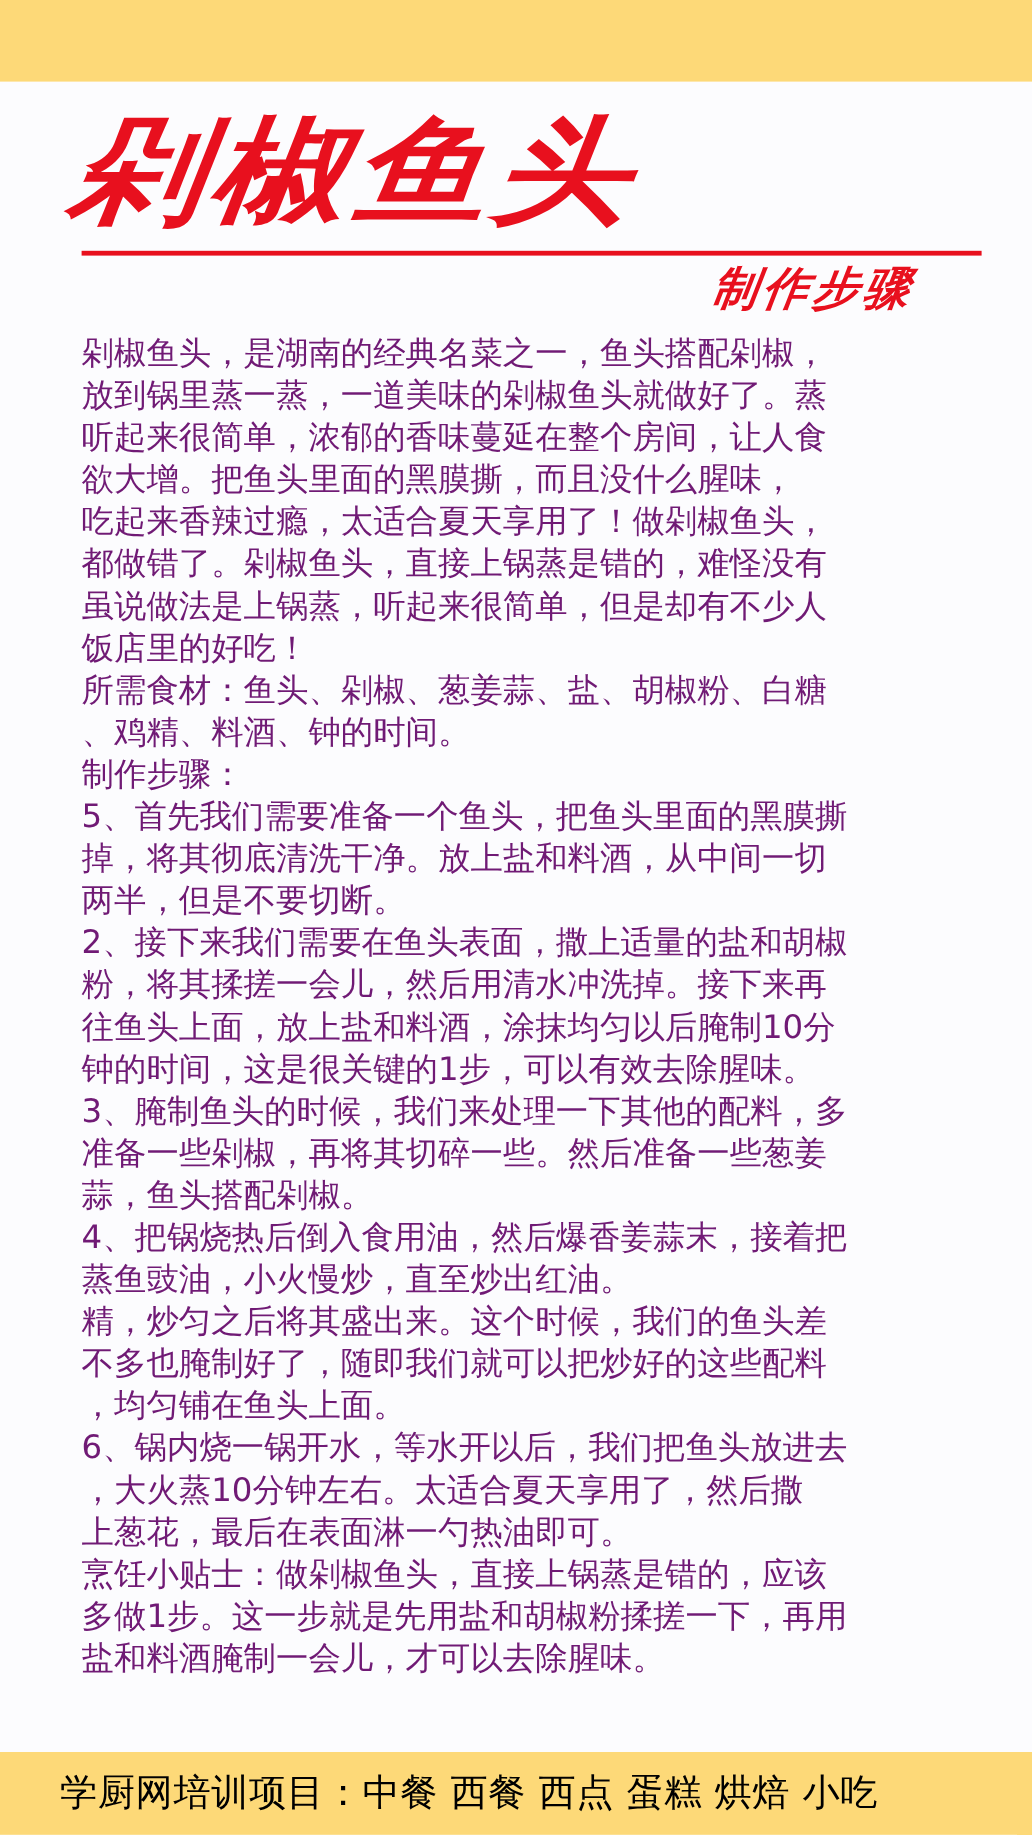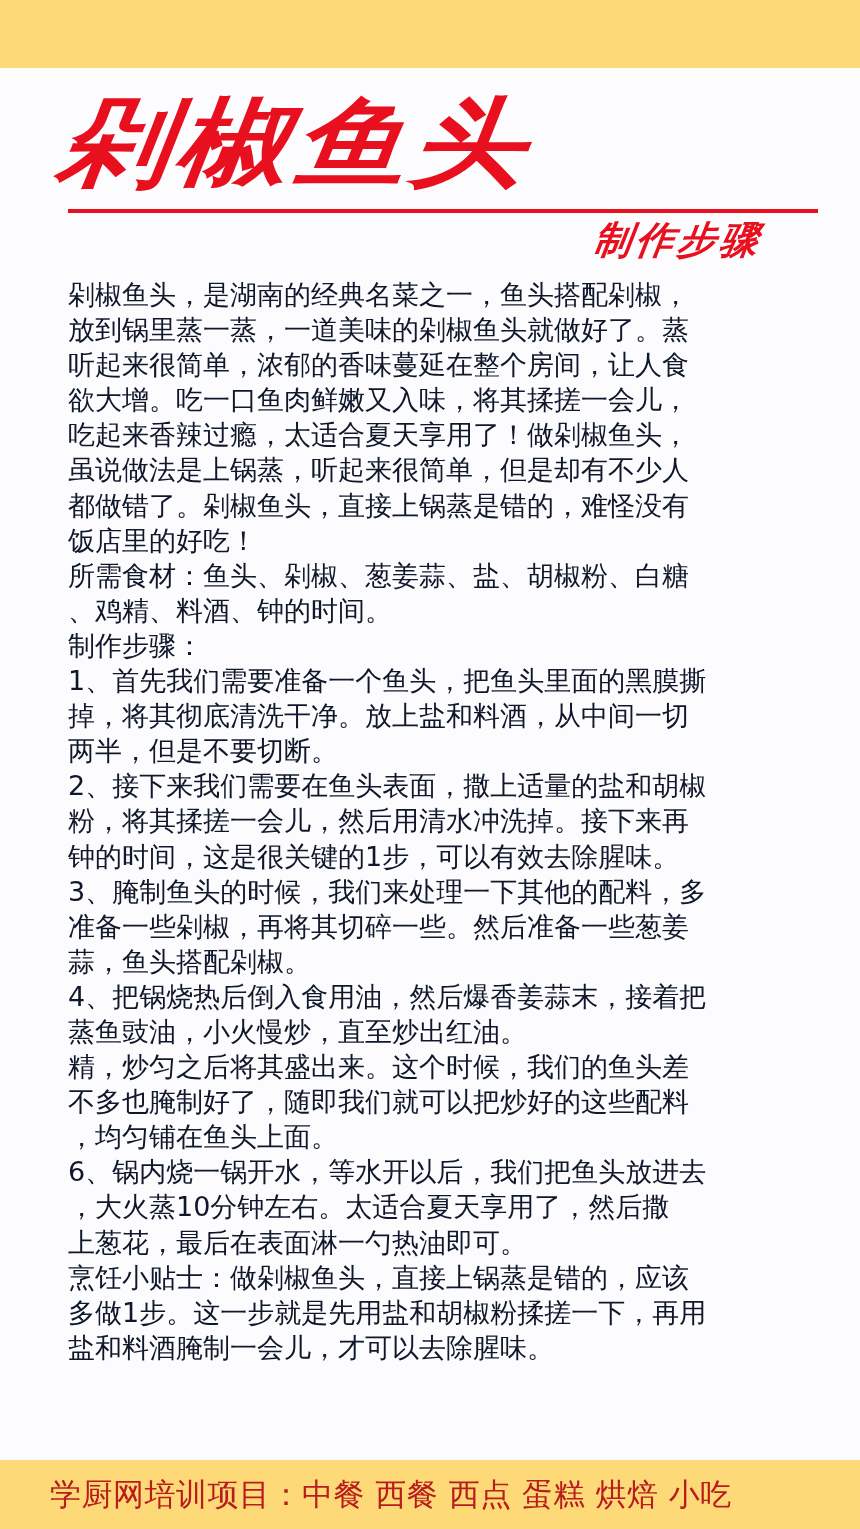--- a/index.html
+++ b/index.html
@@ -35,66 +35,67 @@
     font-size: 38px; line-height: 44px;
     color: #E8101E; letter-spacing: 4px;
     transform: skewX(-8deg);
     white-space: nowrap;
   }
   .body-text {
     position: absolute; left: 68px; top: 277px; width: 760px;
   }
   .line {
     font-size: 27px; line-height: 35.1px; height: 35.1px;
-    color: #0f172a; white-space: nowrap;
+    color: #701a75; white-space: nowrap;
     letter-spacing: 0px;
   }
   .footer {
     position: absolute; left: 0; top: 1460px; width: 860px; height: 69px;
     background: #FDD978;
   }
   .footer-text {
     position: absolute; left: 50px; top: 14px;
-    font-size: 31px; line-height: 40px; color: #b91c1c;
+    font-size: 31px; line-height: 40px; color: #000000;
     white-space: nowrap; letter-spacing: 0.5px;
   }
 </style>
 </head>
 <body>
 
 <div class="top-band"></div>
 
 <div class="title">剁椒鱼头</div>
 <div class="title-rule"></div>
 <div class="subtitle">制作步骤</div>
 
 <div class="body-text">
   <div>
     <div class="line">剁椒鱼头，是湖南的经典名菜之一，鱼头搭配剁椒，</div>
     <div class="line">放到锅里蒸一蒸，一道美味的剁椒鱼头就做好了。蒸</div>
     <div class="line">听起来很简单，浓郁的香味蔓延在整个房间，让人食</div>
-    <div class="line">欲大增。吃一口鱼肉鲜嫩又入味，将其揉搓一会儿，</div>
+    <div class="line">欲大增。把鱼头里面的黑膜撕，而且没什么腥味，</div>
     <div class="line">吃起来香辣过瘾，太适合夏天享用了！做剁椒鱼头，</div>
+    <div class="line">都做错了。剁椒鱼头，直接上锅蒸是错的，难怪没有</div>
     <div class="line">虽说做法是上锅蒸，听起来很简单，但是却有不少人</div>
-    <div class="line">都做错了。剁椒鱼头，直接上锅蒸是错的，难怪没有</div>
     <div class="line">饭店里的好吃！</div>
   </div>
   <div>
     <div class="line">所需食材：鱼头、剁椒、葱姜蒜、盐、胡椒粉、白糖</div>
     <div class="line">、鸡精、料酒、钟的时间。</div>
   </div>
   <div class="line">制作步骤：</div>
   <div>
-    <div class="line">1、首先我们需要准备一个鱼头，把鱼头里面的黑膜撕</div>
+    <div class="line">5、首先我们需要准备一个鱼头，把鱼头里面的黑膜撕</div>
     <div class="line">掉，将其彻底清洗干净。放上盐和料酒，从中间一切</div>
     <div class="line">两半，但是不要切断。</div>
   </div>
   <div>
     <div class="line">2、接下来我们需要在鱼头表面，撒上适量的盐和胡椒</div>
     <div class="line">粉，将其揉搓一会儿，然后用清水冲洗掉。接下来再</div>
+    <div class="line">往鱼头上面，放上盐和料酒，涂抹均匀以后腌制10分</div>
     <div class="line">钟的时间，这是很关键的1步，可以有效去除腥味。</div>
   </div>
   <div>
     <div class="line">3、腌制鱼头的时候，我们来处理一下其他的配料，多</div>
     <div class="line">准备一些剁椒，再将其切碎一些。然后准备一些葱姜</div>
     <div class="line">蒜，鱼头搭配剁椒。</div>
   </div>
   <div>
     <div class="line">4、把锅烧热后倒入食用油，然后爆香姜蒜末，接着把</div>
     <div class="line">蒸鱼豉油，小火慢炒，直至炒出红油。</div>

